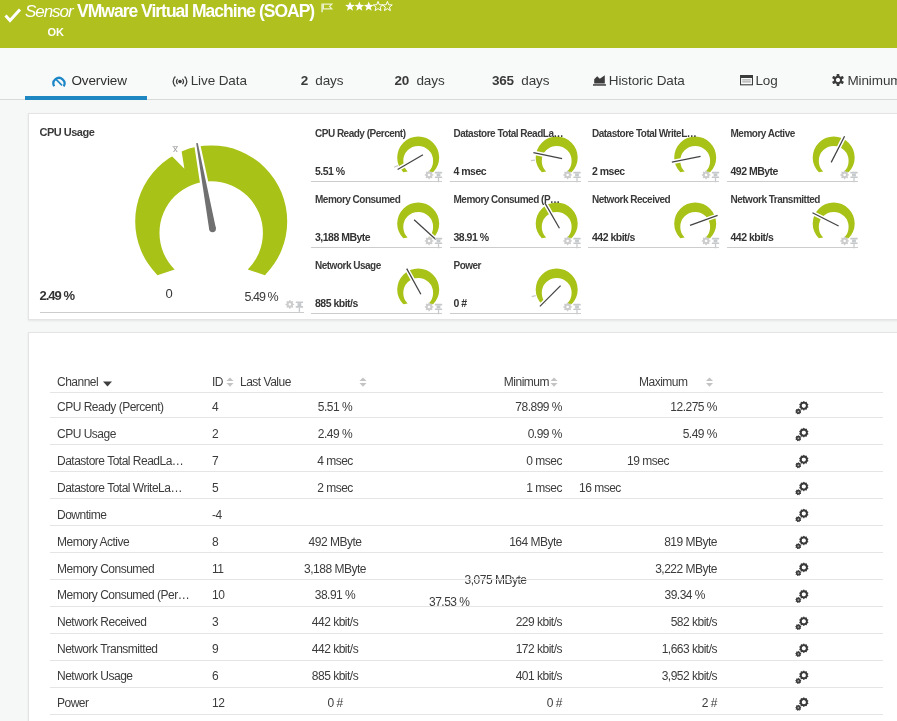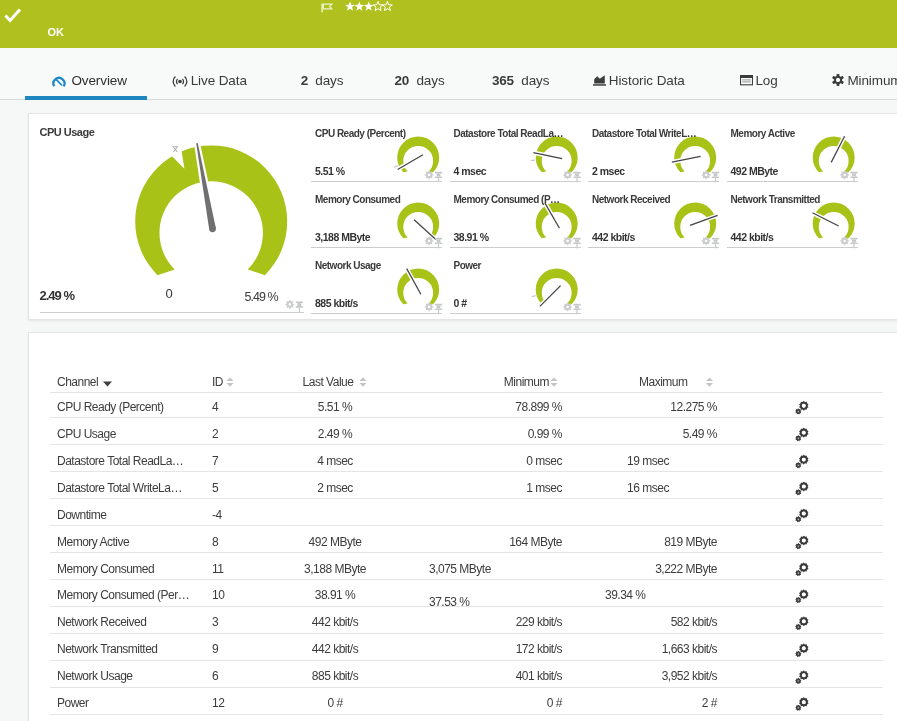--- a/index.html
+++ b/index.html
@@ -18,20 +18,21 @@
 .gl { font-size:12.5px; color:#383838; }
 .hr { height:1px; background:#cccccc; }
 .hr2 { height:1px; background:#e5e5e5; }
 .th { font-size:12px; letter-spacing:-0.5px; color:#3d3d3d; white-space:nowrap; }
 .td { font-size:12px; letter-spacing:-0.5px; color:#3c3c3c; white-space:nowrap; }
 </style></head><body>
 <div id="topbar">
     <svg width="20" height="20" viewBox="0 0 20 20" style="position:absolute;left:3px;top:6px">
 <path d="M 2.5 9.5 L 7 14.5 L 17 3.5" fill="none" stroke="#fff" stroke-width="3"></path>
     </svg>
+    <div style="position:absolute;left:25px;top:0.9px;white-space:nowrap"><span id="sensorit">Sensor</span> <span id="sensorname">VMware Virtual Machine (SOAP)</span></div>
     <svg width="14" height="12" viewBox="0 0 14 12" style="position:absolute;left:321px;top:2.8px">
 <path d="M 1.1 0.5 L 1.1 9.2" stroke="#ecf2cc" stroke-width="1.5" fill="none"></path>
 <path d="M 2.4 1.2 L 10.8 1.2 L 8.6 3.5 L 10.8 5.8 L 2.4 5.8 Z" fill="none" stroke="#ecf2cc" stroke-width="1.2"></path>
     </svg>
     <svg width="48" height="11" viewBox="0 0 48 11" style="position:absolute;left:345px;top:1.2px">
       <polygon points="5,0.4 3.74,3.77 0.15,3.92 2.96,6.16 2,9.63 5,7.64 8,9.63 7.04,6.16 9.85,3.92 6.26,3.77" fill="#fff"></polygon>
       <polygon points="14.35,0.4 13.09,3.77 9.5,3.92 12.31,6.16 11.35,9.63 14.35,7.64 17.35,9.63 16.39,6.16 19.2,3.92 15.61,3.77" fill="#fff"></polygon>
       <polygon points="23.7,0.4 22.44,3.77 18.85,3.92 21.66,6.16 20.7,9.63 23.7,7.64 26.7,9.63 25.74,6.16 28.55,3.92 24.96,3.77" fill="#fff"></polygon>
       <polygon points="33.05,0.4 31.79,3.77 28.2,3.92 31.01,6.16 30.05,9.63 33.05,7.64 36.05,9.63 35.09,6.16 37.9,3.92 34.31,3.77" fill="none" stroke="#fff" stroke-width="1"></polygon>
       <polygon points="42.4,0.4 41.14,3.77 37.55,3.92 40.36,6.16 39.4,9.63 42.4,7.64 45.4,9.63 44.44,6.16 47.25,3.92 43.66,3.77" fill="none" stroke="#fff" stroke-width="1"></polygon>
@@ -654,21 +655,21 @@
         <rect x="797.85" y="704.75" width="0.91" height="2.62" transform="rotate(120 798.3 707.85)" rx="0.6"></rect>
         <rect x="797.85" y="704.75" width="0.91" height="2.62" transform="rotate(160 798.3 707.85)" rx="0.6"></rect>
         <rect x="797.85" y="704.75" width="0.91" height="2.62" transform="rotate(200 798.3 707.85)" rx="0.6"></rect>
         <rect x="797.85" y="704.75" width="0.91" height="2.62" transform="rotate(240 798.3 707.85)" rx="0.6"></rect>
         <rect x="797.85" y="704.75" width="0.91" height="2.62" transform="rotate(280 798.3 707.85)" rx="0.6"></rect>
         <rect x="797.85" y="704.75" width="0.91" height="2.62" transform="rotate(320 798.3 707.85)" rx="0.6"></rect>
       </g>
     </svg>
     <div class="th" style="left:28px;top:42.1px">Channel</div>
     <div class="th" style="left:183px;top:42.1px">ID</div>
-    <div class="th" style="left:211px;top:42.1px;width:176px;text-align:center">Last Value</div>
+    <div class="th" style="left:211px;top:42.1px;width:176px;">Last Value</div>
     <div class="th" style="left:400px;top:42.1px;width:120px;text-align:right">Minimum</div>
     <div class="th" style="left:523px;top:42.1px;width:135.5px;text-align:right">Maximum</div>
     <div class="hr2" style="left:21px;top:58.6px;width:833px"></div>
     <div class="td" style="left:28px;top:66.8px">CPU Ready (Percent)</div>
     <div class="td" style="left:183px;top:66.8px">4</div>
     <div class="td" style="left:218px;top:66.8px;width:176px;text-align:center">5.51 %</div>
     <div class="td" style="left:400px;top:66.8px;width:133px;text-align:right">78.899 %</div>
     <div class="td" style="left:550px;top:66.8px;width:138px;text-align:right">12.275 %</div>
     <div class="hr2" style="left:21px;top:84.3px;width:833px"></div>
     <div class="td" style="left:28px;top:93.8px">CPU Usage</div>
@@ -680,42 +681,42 @@
     <div class="td" style="left:28px;top:120.7px">Datastore Total ReadLa…</div>
     <div class="td" style="left:183px;top:120.7px">7</div>
     <div class="td" style="left:218px;top:120.7px;width:176px;text-align:center">4 msec</div>
     <div class="td" style="left:400px;top:120.7px;width:133px;text-align:right">0 msec</div>
     <div class="td" style="left:550px;top:120.7px;width:138px;text-align:center">19 msec</div>
     <div class="hr2" style="left:21px;top:138.2px;width:833px"></div>
     <div class="td" style="left:28px;top:147.6px">Datastore Total WriteLa…</div>
     <div class="td" style="left:183px;top:147.6px">5</div>
     <div class="td" style="left:218px;top:147.6px;width:176px;text-align:center">2 msec</div>
     <div class="td" style="left:400px;top:147.6px;width:133px;text-align:right">1 msec</div>
-    <div class="td" style="left:550px;top:147.6px;width:138px;text-align:center">16 msec</div>
+    <div class="td" style="left:550px;top:147.6px;width:138px;text-align:left">16 msec</div>
     <div class="hr2" style="left:21px;top:165.1px;width:833px"></div>
     <div class="td" style="left:28px;top:174.6px">Downtime</div>
     <div class="td" style="left:183px;top:174.6px">-4</div>
     <div class="hr2" style="left:21px;top:192.1px;width:833px"></div>
     <div class="td" style="left:28px;top:201.6px">Memory Active</div>
     <div class="td" style="left:183px;top:201.6px">8</div>
     <div class="td" style="left:218px;top:201.6px;width:176px;text-align:center">492 MByte</div>
     <div class="td" style="left:400px;top:201.6px;width:133px;text-align:right">164 MByte</div>
     <div class="td" style="left:550px;top:201.6px;width:138px;text-align:right">819 MByte</div>
     <div class="hr2" style="left:21px;top:219.1px;width:833px"></div>
     <div class="td" style="left:28px;top:228.5px">Memory Consumed</div>
     <div class="td" style="left:183px;top:228.5px">11</div>
     <div class="td" style="left:218px;top:228.5px;width:176px;text-align:center">3,188 MByte</div>
-    <div class="td" style="left:400px;top:229px;width:133px;text-align:left">3,075 MByte</div>
+    <div class="td" style="left:400px;top:240px;width:133px;text-align:center">3,075 MByte</div>
     <div class="td" style="left:550px;top:228.5px;width:138px;text-align:right">3,222 MByte</div>
     <div class="hr2" style="left:21px;top:246.0px;width:833px"></div>
     <div class="td" style="left:28px;top:255.4px">Memory Consumed (Per…</div>
     <div class="td" style="left:183px;top:255.4px">10</div>
     <div class="td" style="left:218px;top:255.4px;width:176px;text-align:center">38.91 %</div>
     <div class="td" style="left:400px;top:262px;width:133px;text-align:left">37.53 %</div>
-    <div class="td" style="left:576px;top:255.4px;width:138px;">39.34 %</div>
+    <div class="td" style="left:538px;top:255.4px;width:138px;text-align:right">39.34 %</div>
     <div class="hr2" style="left:21px;top:272.9px;width:833px"></div>
     <div class="td" style="left:28px;top:282.4px">Network Received</div>
     <div class="td" style="left:183px;top:282.4px">3</div>
     <div class="td" style="left:218px;top:282.4px;width:176px;text-align:center">442 kbit/s</div>
     <div class="td" style="left:400px;top:282.4px;width:133px;text-align:right">229 kbit/s</div>
     <div class="td" style="left:550px;top:282.4px;width:138px;text-align:right">582 kbit/s</div>
     <div class="hr2" style="left:21px;top:299.9px;width:833px"></div>
     <div class="td" style="left:28px;top:309.3px">Network Transmitted</div>
     <div class="td" style="left:183px;top:309.3px">9</div>
     <div class="td" style="left:218px;top:309.3px;width:176px;text-align:center">442 kbit/s</div>

